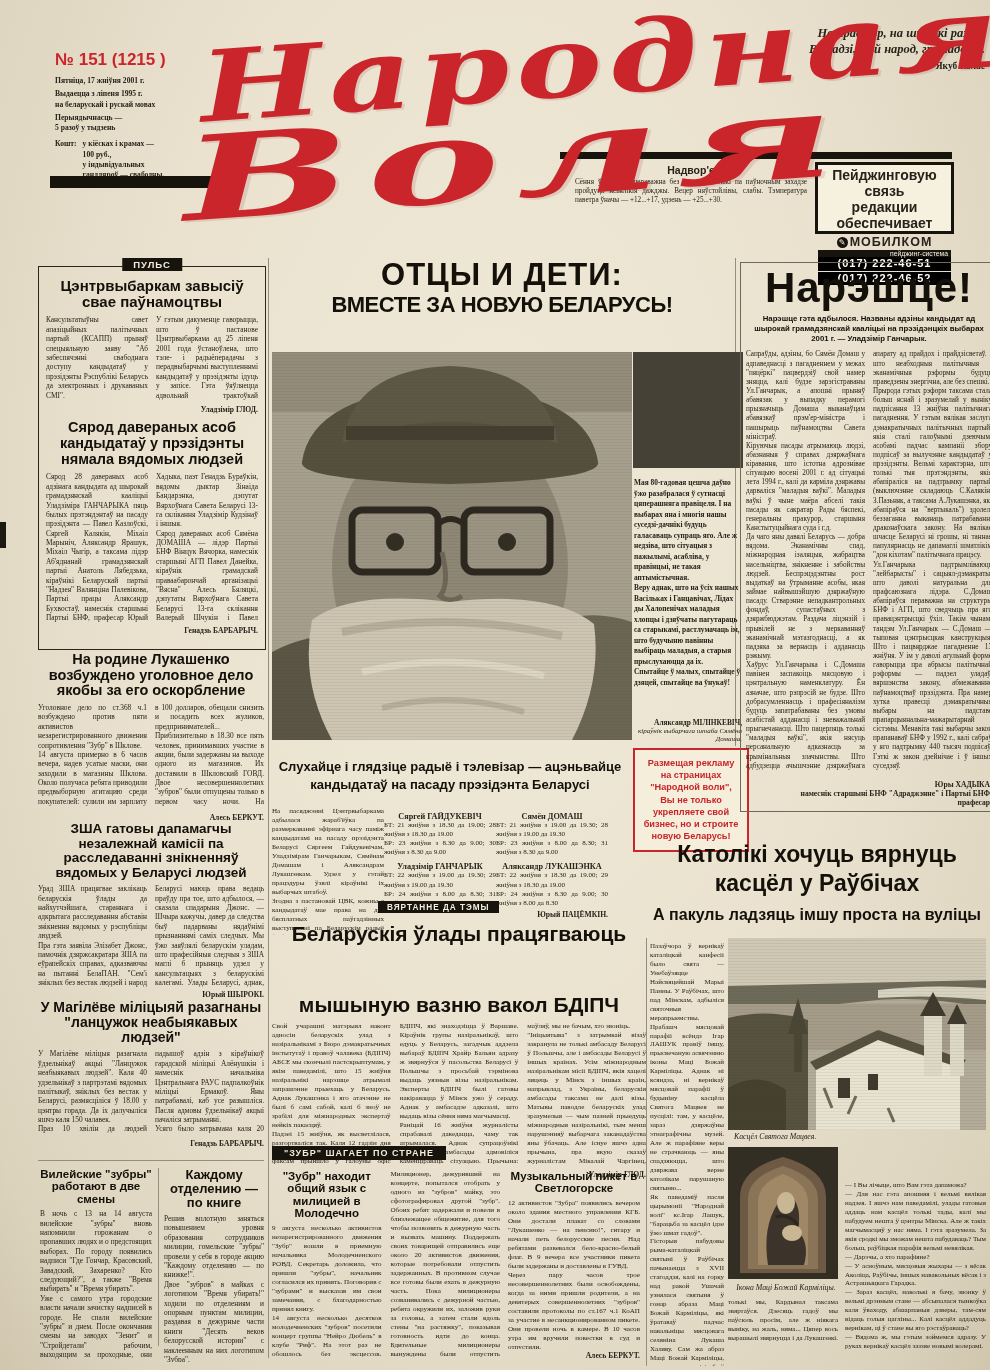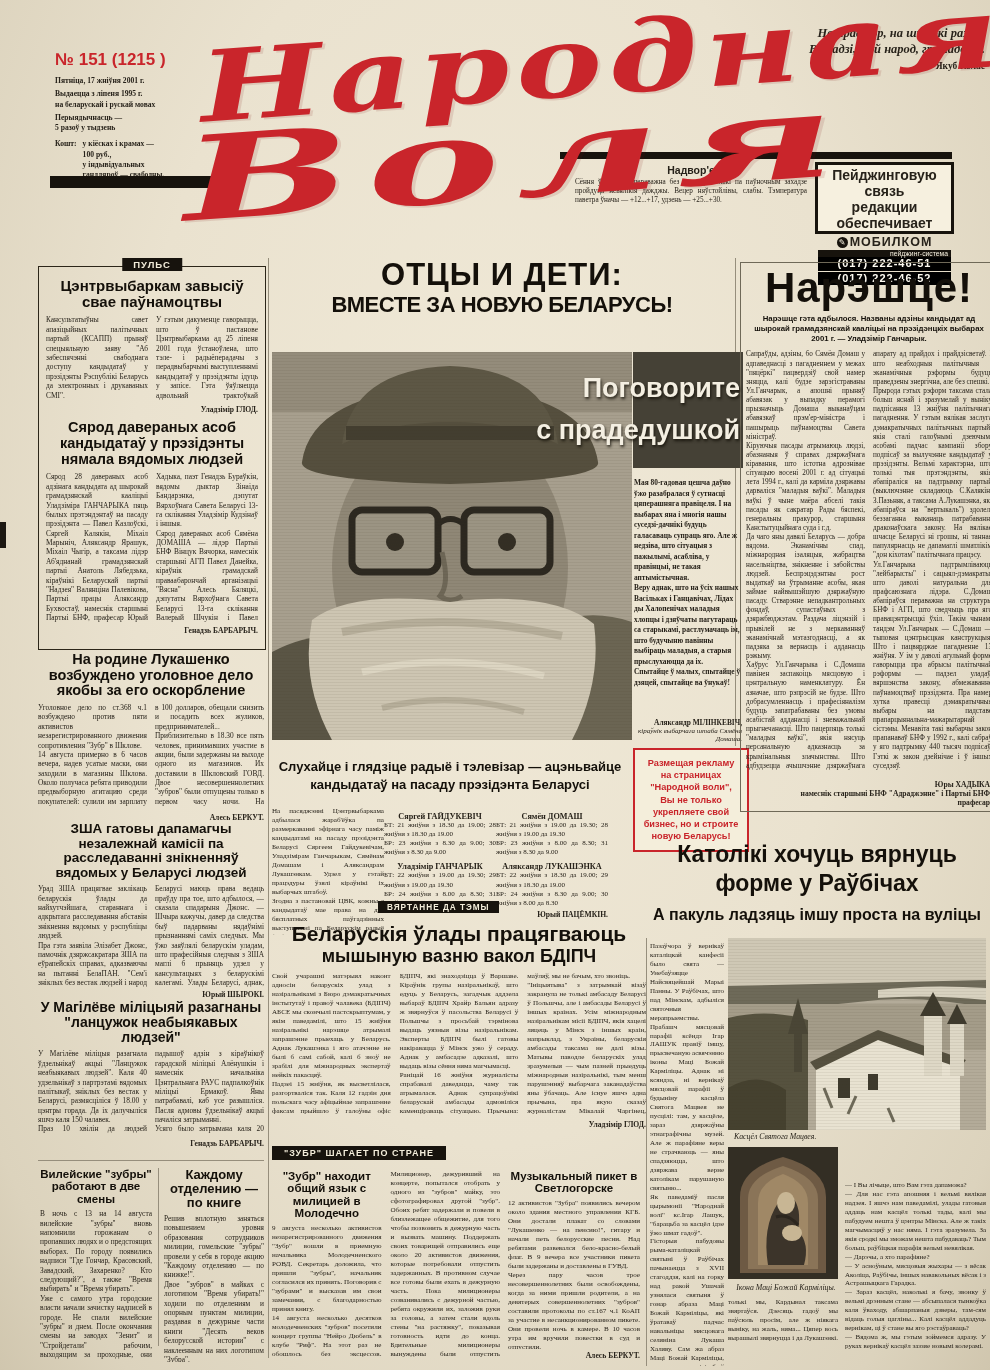--- a/index.html
+++ b/index.html
@@ -184,24 +184,20 @@
       <circle cx="123" cy="190" r="9" fill="#332e24"></circle>
       <circle cx="235" cy="190" r="9" fill="#332e24"></circle>
       <path d="M170 200 Q178 232 168 244 Q178 252 190 244" stroke="#6e6757" stroke-width="5" fill="none"></path>
       <path d="M40 268 Q80 238 178 250 Q280 238 322 272 Q330 330 300 388 L60 388 Q28 330 40 268 Z" fill="#cdc5b2"></path>
       <path d="M70 280 Q178 258 290 284" stroke="#b6ae9a" stroke-width="8" fill="none"></path>
       <path d="M90 320 Q178 298 272 324" stroke="#dcd5c2" stroke-width="7" fill="none"></path>
       <path d="M110 356 Q178 338 252 360" stroke="#b6ae9a" stroke-width="6" fill="none"></path>
     </svg>
   </div>
   <div class="abs" style="left:633px;top:352px;width:110px;height:116px;background:#454136;"></div>
-  <div class="abs overlaytxt" style="left:440px;top:368px;width:300px;">
-    <div style="font-size:27px;">Поговорите</div>
-    <div style="font-size:27px;">с прадедушкой</div>
-  </div>
 
   <div class="abs" style="left:634px;top:478px;width:108px;">
     <div class="pre clip" style="font-size:7.4px;font-weight:bold;line-height:1.42;height:238px;">Мая 80-гадовая цешча даўно ўжо разабралася ў сутнасці цяперашняга правіцеля. І на выбарах яна і многія нашы суседзі-дачнікі будуць галасаваць супраць яго. Але ж недзіва, што сітуацыя з пажылымі, асабліва, у правінцыі, не такая аптымістычная.
 Веру аднак, што на ўсіх нашых Васільках і Ганцавічах, Лідах ды Халопенічах маладыя хлопцы і дзяўчаты пагутараць са старыкамі, растлумачаць ім, што будучыню павінны выбіраць маладыя, а старыя прыслухаюцца да іх.
 Спытайце ў малых, спытайце ў дзяцей, спытайце ва ўнукаў!</div>
     <div class="by" style="font-size:7.4px;">Аляксандр МІЛІНКЕВІЧ,</div>
     <div class="by" style="font-size:7.0px;font-weight:normal;font-style:italic;margin-top:0;">кіраўнік выбарчага штаба Сямёна Домаша.</div>
   </div>
 
   <div class="abs redbox pre" style="left:633px;top:748px;width:106px;">Размещая рекламу
@@ -237,21 +233,21 @@
 БР: 24 жніўня з 8.30 да 9.00; 30 жніўня з 8.00 да 8.30</div>
         <div class="by">Юрый ПАЦЁМКІН.</div>
       </div>
     </div>
   </div>
 
   <div class="abs badge" style="left:378px;top:901px;font-size:8.2px;padding:1.5px 9px;">ВЯРТАННЕ ДА ТЭМЫ</div>
 
   <div class="abs" style="left:272px;top:922px;width:374px;">
     <div class="h-left" style="font-size:21px;line-height:1.12;">Беларускія ўлады працягваюць</div>
-    <div class="h-left" style="font-size:18px;line-height:1.12;">мышыную вазню вакол БДІПЧ</div>
+    <div class="h-left" style="font-size:21px;line-height:1.12;margin-top:47px;">мышыную вазню вакол БДІПЧ</div>
     <div class="body-sm cols3 pre clip" style="font-size:7.1px;height:146px;margin-top:6px;">Свой учарашні матэрыял наконт адносін беларускіх улад з назіральнікамі з Бюро дэмакратычных інстытутаў і правоў чалавека (БДІПЧ) АБСЕ мы скончылі пастскрыптумам, у якім паведамілі, што 15 жніўня назіральнікі нарэшце атрымалі запрашэнне прыехаць у Беларусь. Аднак Лукашэнка і яго атачэнне не былі б самі сабой, калі б зноў не зрабілі для міжнародных экспертаў нейкіх пакасцяў.
 Падзеі 15 жніўня, як высветлілася, разгортваліся так. Каля 12 гадзін дня польскага часу афіцыйнае запрашэнне факсам прыйшло ў галоўны офіс БДІПЧ, які знаходзіцца ў Варшаве. Кіраўнік групы назіральнікаў, што едуць у Беларусь, загадчык аддзела выбараў БДІПЧ Храйр Бальян адразу ж звярнуўся ў пасольства Беларусі ў Польшчы з просьбай тэрмінова выдаць уязныя візы назіральнікам. Эксперты БДІПЧ былі гатовы накіравацца ў Мінск ужо ў сераду. Аднак у амбасадзе адказалі, што выдаць візы сёння няма магчымасці.
 Раніцай 16 жніўня журналісты спрабавалі даведацца, чаму так атрымалася. Аднак супрацоўнікі беларускай амбасады адмовіліся каменціраваць сітуацыю. Прычына: маўляў, мы не бачым, хто звоніць.
 "Ініцыятыва" з затрымкай візаў закранула не толькі амбасаду Беларусі ў Польшчы, але і амбасады Беларусі ў іншых краінах. Усім міжнародным назіральнікам місіі БДІПЧ, якія хацелі ляцець у Мінск з іншых краін, напрыклад, з Украіны, беларускія амбасады таксама не далі візы. Матывы паводле беларускіх улад зразумелыя — чым пазней прыедуць міжнародныя назіральнікі, тым менш парушэнняў выбарчага заканадаўства яны ўбачаць. Але існуе яшчэ адна прычына, пра якую сказаў журналістам Мікалай Чаргінец, кіраўнік ініцыятыўнай групы кандыдата ў прэзідэнты Аляксандра Лукашэнкі: "Узгадайце мінулагоднія выбары ў парламент. Яны ж з нас здзекаваліся. БДІПЧ і АБСЕ атрымалі запрашэнне, а абыходзіліся з нашай суверэннай дзяржавай, як са сваім гаспадарчым дваром: маўляў, паедзем — не паедзем...".
 Мікалай Чаргінец, хоць гадамі і жыццёвым вопытам значна старэйшы за Аляксандра Лукашэнку, але ахвотна запісаўся да яго ў вучні. І зразумела чаму: ніхто так спрытна і хвацка як Лукашэнка не можа перакручваць усё з ног на галаву. Вось і Чаргінец ідзе па ягоных слядах. Летась БДІПЧ сапраўды не прыслала ў Беларусь паўнамоцную місію, а абмежавалася тэхнічнымі экспертамі. Чаму? А таму, што беларускія ўлады, да якіх адносяцца і Аляксандр Лукашэнка, і Мікалай Чаргінец, нічога не зрабілі дзеля таго, каб зрабіць умовы правядзення выбараў хоць крышку падобнымі да еўрапейскіх стандартаў.</div>
     <div class="by">Уладзімір ГЛОД.</div>
   </div>
 
   <div class="abs badge" style="left:272px;top:1146px;font-size:9px;padding:2px 12px;">"ЗУБР" ШАГАЕТ ПО СТРАНЕ</div>
 
@@ -280,21 +276,21 @@
 Яшчэ больш агульна акрэслены контур эканамічных рэформ і прынцыпы міжнародных стасункаў. Гэта можна зразумець толькі пры ўліку цвёрдага намеру неадкладна правесці новыя парламенцкія выбары і рэфармаваць Канстытуцыю. Толькі абапіраючыся на шырокую грамадскую падтрымку можна кідацца ў небяспечны вір сацыяльна-эканамічных пераўтварэнняў.
 Лукашэнкаўскі рэжым загнаў краіну ў сацыяльна-эканамічны тупік, выйсце з якога будзе вымагаць грамадзянскага адзінства і разумення сэнсу рэформ. Менавіта ў гэтым могуць істотна дапамагчы дэмакратычныя партыі. Тое, што яны бралі актыўны ўдзел у падрыхтоўцы і напісанні "Палітычнага пагаднення" 13 жніўня — ёсць прызнанне іх ролі і важкі крок на шляху палітычнага сталення беларускага грамадства. Гэта і робіць дасягнутае пагадненне не крокам да "палацавага наменклатурнага перавароту", а крокам да аксамітнай дэмакратычнай рэвалюцыі і пазбаўлення ад ганебнага аўтарытарнага рэжыму.
 У гэтым гістарычны сэнс падзей, якія завяршыліся ў другой палове дня 13 жніўня ў Доме ветэранаў па вуліцы Янкі Купалы, 21.</div>
     <div class="by">Юры ХАДЫКА,</div>
     <div class="by" style="margin-top:0;">намеснік старшыні БНФ "Адраджэнне" і Партыі БНФ,</div>
     <div class="by" style="margin-top:0;">прафесар.</div>
   </div>
 
   <div class="abs" style="left:648px;top:840px;width:338px;text-align:center;">
     <div class="h-left" style="font-size:23px;line-height:1.25;">Католікі хочуць вярнуць</div>
-    <div class="h-left" style="font-size:23px;line-height:1.25;">форме у Раўбічах</div>
+    <div class="h-left" style="font-size:23px;line-height:1.25;">касцёл у Раўбічах</div>
     <div class="h-left" style="font-size:16px;margin-top:8px;">А пакуль ладзяць імшу проста на вуліцы</div>
   </div>
 
   <div class="abs body-xs pre clip" style="left:650px;top:942px;width:74px;height:424px;">Пазаўчора ў вернікаў каталіцкай канфесіі было свята — Унебаўзяцце Найсвяцейшай Марыі Панны. У Раўбічах, што пад Мінскам, адбыліся святочныя мерапрыемствы. Прабашч мясцовай парафіі ксёндз Ігар ЛАШУК правіў імшу, прысвечаную асвячэнню іконы Маці Божай Карміліцы. Аднак ні ксяндза, ні вернікаў мясцовай парафіі ў будыніну касцёла Святога Мацвея не пусцілі: там, у касцёле, зараз дзяржаўны этнаграфічны музей. Але ж парафіяне веры не страчваюць — яны спадзяюцца, што дзяржава верне католікам парушаную святыню...
 Як паведаміў пасля цырымоніі "Народнай волі" кс.Ігар Лашук, "барацьба за касцёл ідзе ўжо шмат гадоў".
 Гісторыя пабудовы рыма-каталіцкай святыні ў Раўбічах пачынаецца з XVII стагоддзя, калі на горку над ракой Ушачай узнялася святыня ў гонар абраза Маці Божай Карміліцы, які ўратаваў падчас навальніцы мясцовага селяніна Лукаша Халяву. Сам жа абраз Маці Божай Карміліцы, як кажуць вернікі, быў страчаны, аднак ён, на радасць парафіян, быў адноўлены, і 15 жніўня яны ўшанавалі асвячоную копію гэтай Святыні. На імшы прысутнічаў пасол Францыі ў Беларусі Бернар Фасье з іншымі дыпламатычнымі прадстаўнікамі.
 Шмат гадоў касцёл Святога Мацвея пераходзіў з рук у рукі: то вяртаўся каталікам, то зноў гаспадарамі яго станавіліся і праваслаўныя, і бальшавікі. Бальшавіцкая ўлада знішчыла Святыню. А многія памятаюць стан касцёла да 1976 года, калі тое ж Міністэрства культуры, якое павінна было яго ахоўваць, зноў зрабіла яго нічым.
 — У якія ўстановы Вы ўжо звярталіся, каб вярнуць храм яго сапраўдным гаспадарам? — удакладняю я ў ксяндза Лашука.
 — Куды мы толькі ні звярталіся — і ў Міністэрства культуры, і ў Савет міністраў Рэспублікі Беларусь да спадара Дзямчука. І не</div>
 

